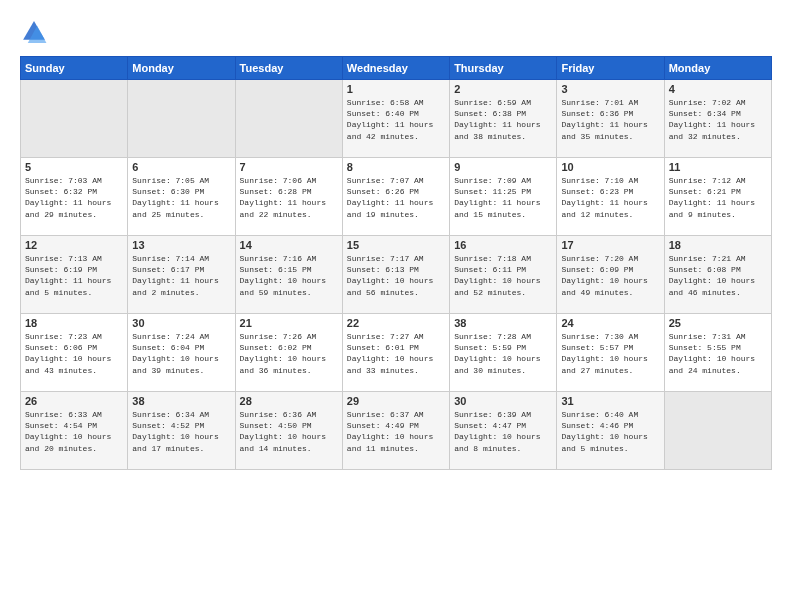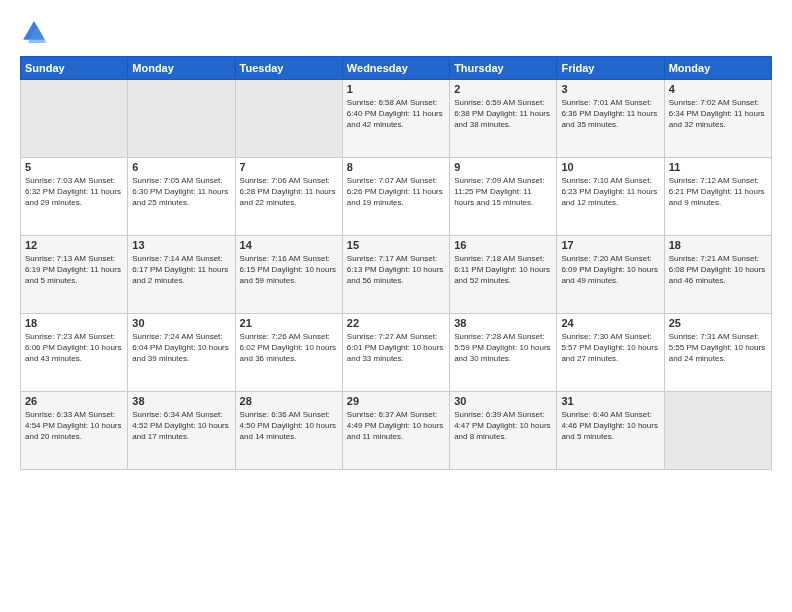--- a/index.html
+++ b/index.html
@@ -91,20 +91,21 @@
       font-size: 11px;
       font-weight: bold;
       color: #333;
       display: block;
       margin-bottom: 2px;
     }
     .day-info {
       font-size: 8px;
       line-height: 1.4;
       color: #333;
+      font-family: Liberation Mono, monospace;
     }
     .empty-cell {
       background: #e8e8e8 !important;
     }
   </style>
 </head>
 <body>
 
 <div class="page">
   <div class="header">

